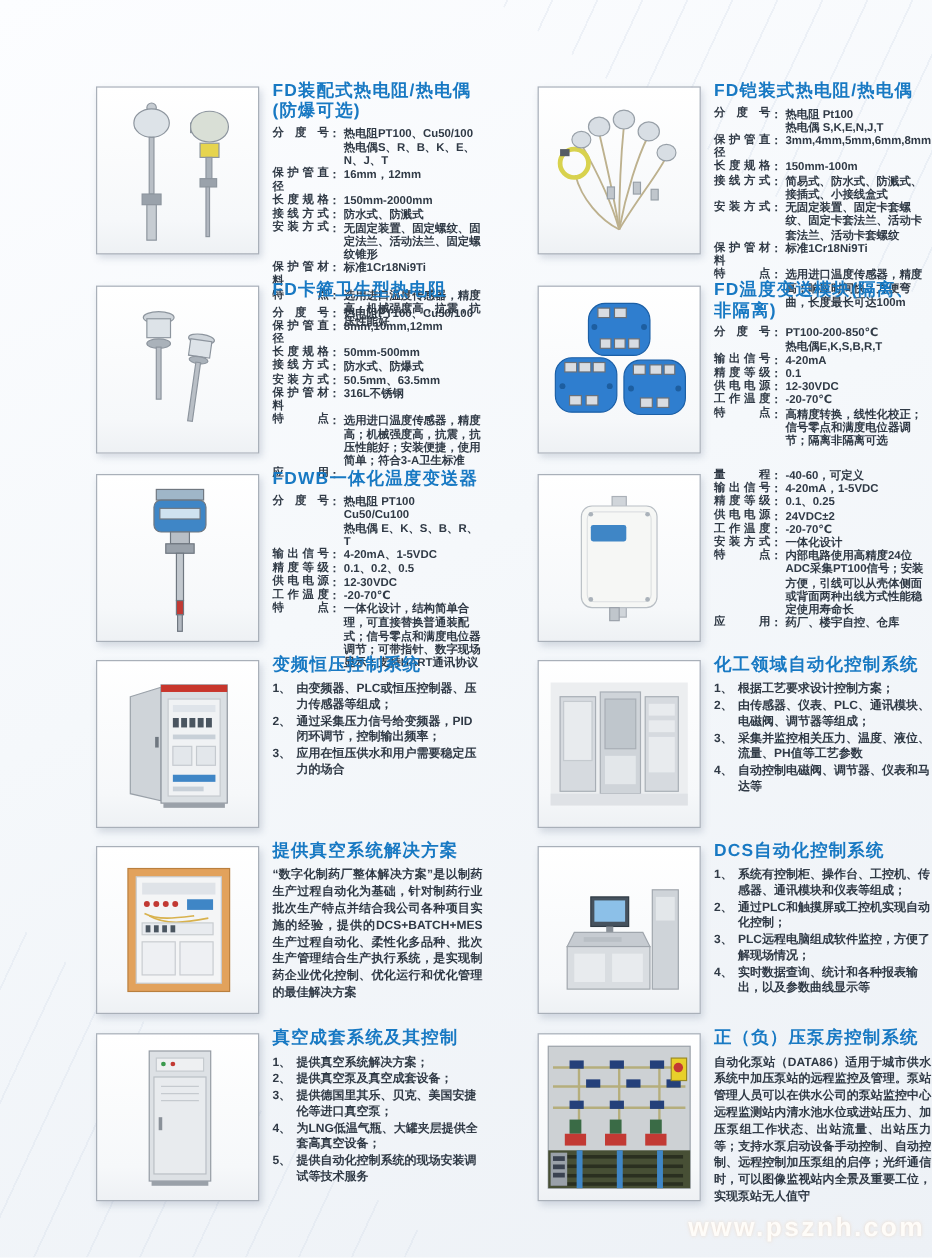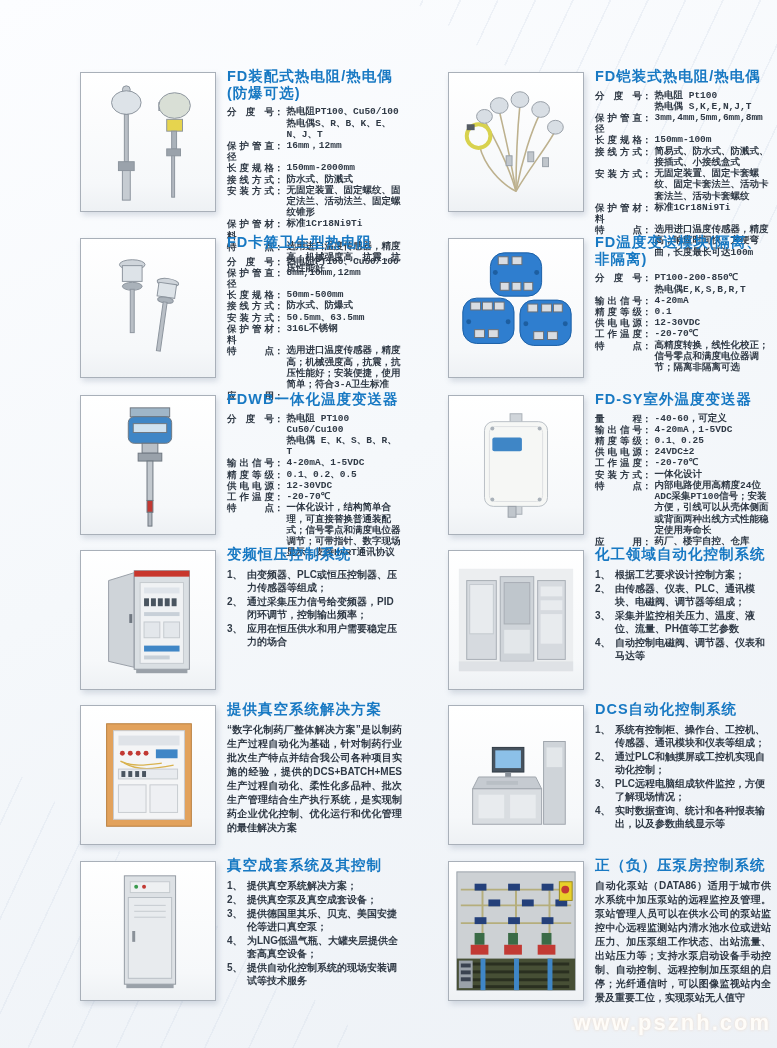--- a/index.html
+++ b/index.html
@@ -28,23 +28,23 @@
     border:1px solid #a9b0b9;
     box-shadow:2px 3px 6px rgba(70,90,120,0.20);
   }
   .imgbox svg{width:100%;height:100%;display:block;}
   .txt{flex:1;min-width:0;padding:4px 2px 0 11px;}
   .title{
     margin:0 0 5px 0;font-size:14.5px;font-weight:bold;color:#1879c3;
     letter-spacing:1px;line-height:1.15;
   }
   .spec-row{display:flex;font-size:9.5px;line-height:1.18;font-weight:bold;color:#303a46;}
-  .spec-label{flex:0 0 47px;text-align:justify;text-align-last:justify;}
+  .spec-label{flex:0 0 47px;text-align:justify;text-align-last:justify;font-family:Liberation Serif, serif;}
   .spec-colon{flex:0 0 auto;}
-  .spec-value{flex:1;min-width:0;margin-left:3px;white-space:pre-line;font-family:Liberation Mono, monospace;}
+  .spec-value{flex:1;min-width:0;margin-left:3px;white-space:pre-line;}
   .li{display:flex;font-size:10px;line-height:1.3;font-weight:bold;color:#303a46;margin-bottom:1px;}
   .li-num{flex:0 0 20px;}
   .li-text{flex:1;min-width:0;}
   .para{margin:2px 0 0 0;font-size:10px;line-height:1.4;font-weight:bold;color:#303a46;text-align:justify;}
   .watermark{
     position:absolute;right:6px;bottom:12px;
     font-size:22px;font-weight:bold;letter-spacing:2px;
     color:rgba(255,253,250,0.95);
     text-shadow:0 0 3px rgba(235,200,170,0.55);
   }
@@ -371,21 +371,20 @@
 <rect x="41" y="31" width="54" height="76" rx="6" fill="none" stroke="#dde0e2"></rect>
 <rect x="44" y="42" width="30" height="14" rx="2" fill="#3f86c6"></rect>
 <circle cx="44" cy="33" r="2" fill="#aab2ba"></circle>
           <circle cx="92" cy="33" r="2" fill="#aab2ba"></circle>
 <circle cx="44" cy="105" r="2" fill="#aab2ba"></circle>
           <circle cx="92" cy="105" r="2" fill="#aab2ba"></circle>
 <rect x="60" y="112" width="8" height="11" fill="#c0c6cc" stroke="#9aa1a9"></rect>
         </svg>
       </div>
       <div class="txt">
-        <h2 class="title">FD-SY室外温度变送器</h2>
         <div class="spec-row">
           <span class="spec-label">量程</span>
           <span class="spec-colon">：</span>
           <span class="spec-value">-40-60，可定义</span>
         </div>
         <div class="spec-row">
           <span class="spec-label">输出信号</span>
           <span class="spec-colon">：</span>
           <span class="spec-value">4-20mA，1-5VDC</span>
         </div>

